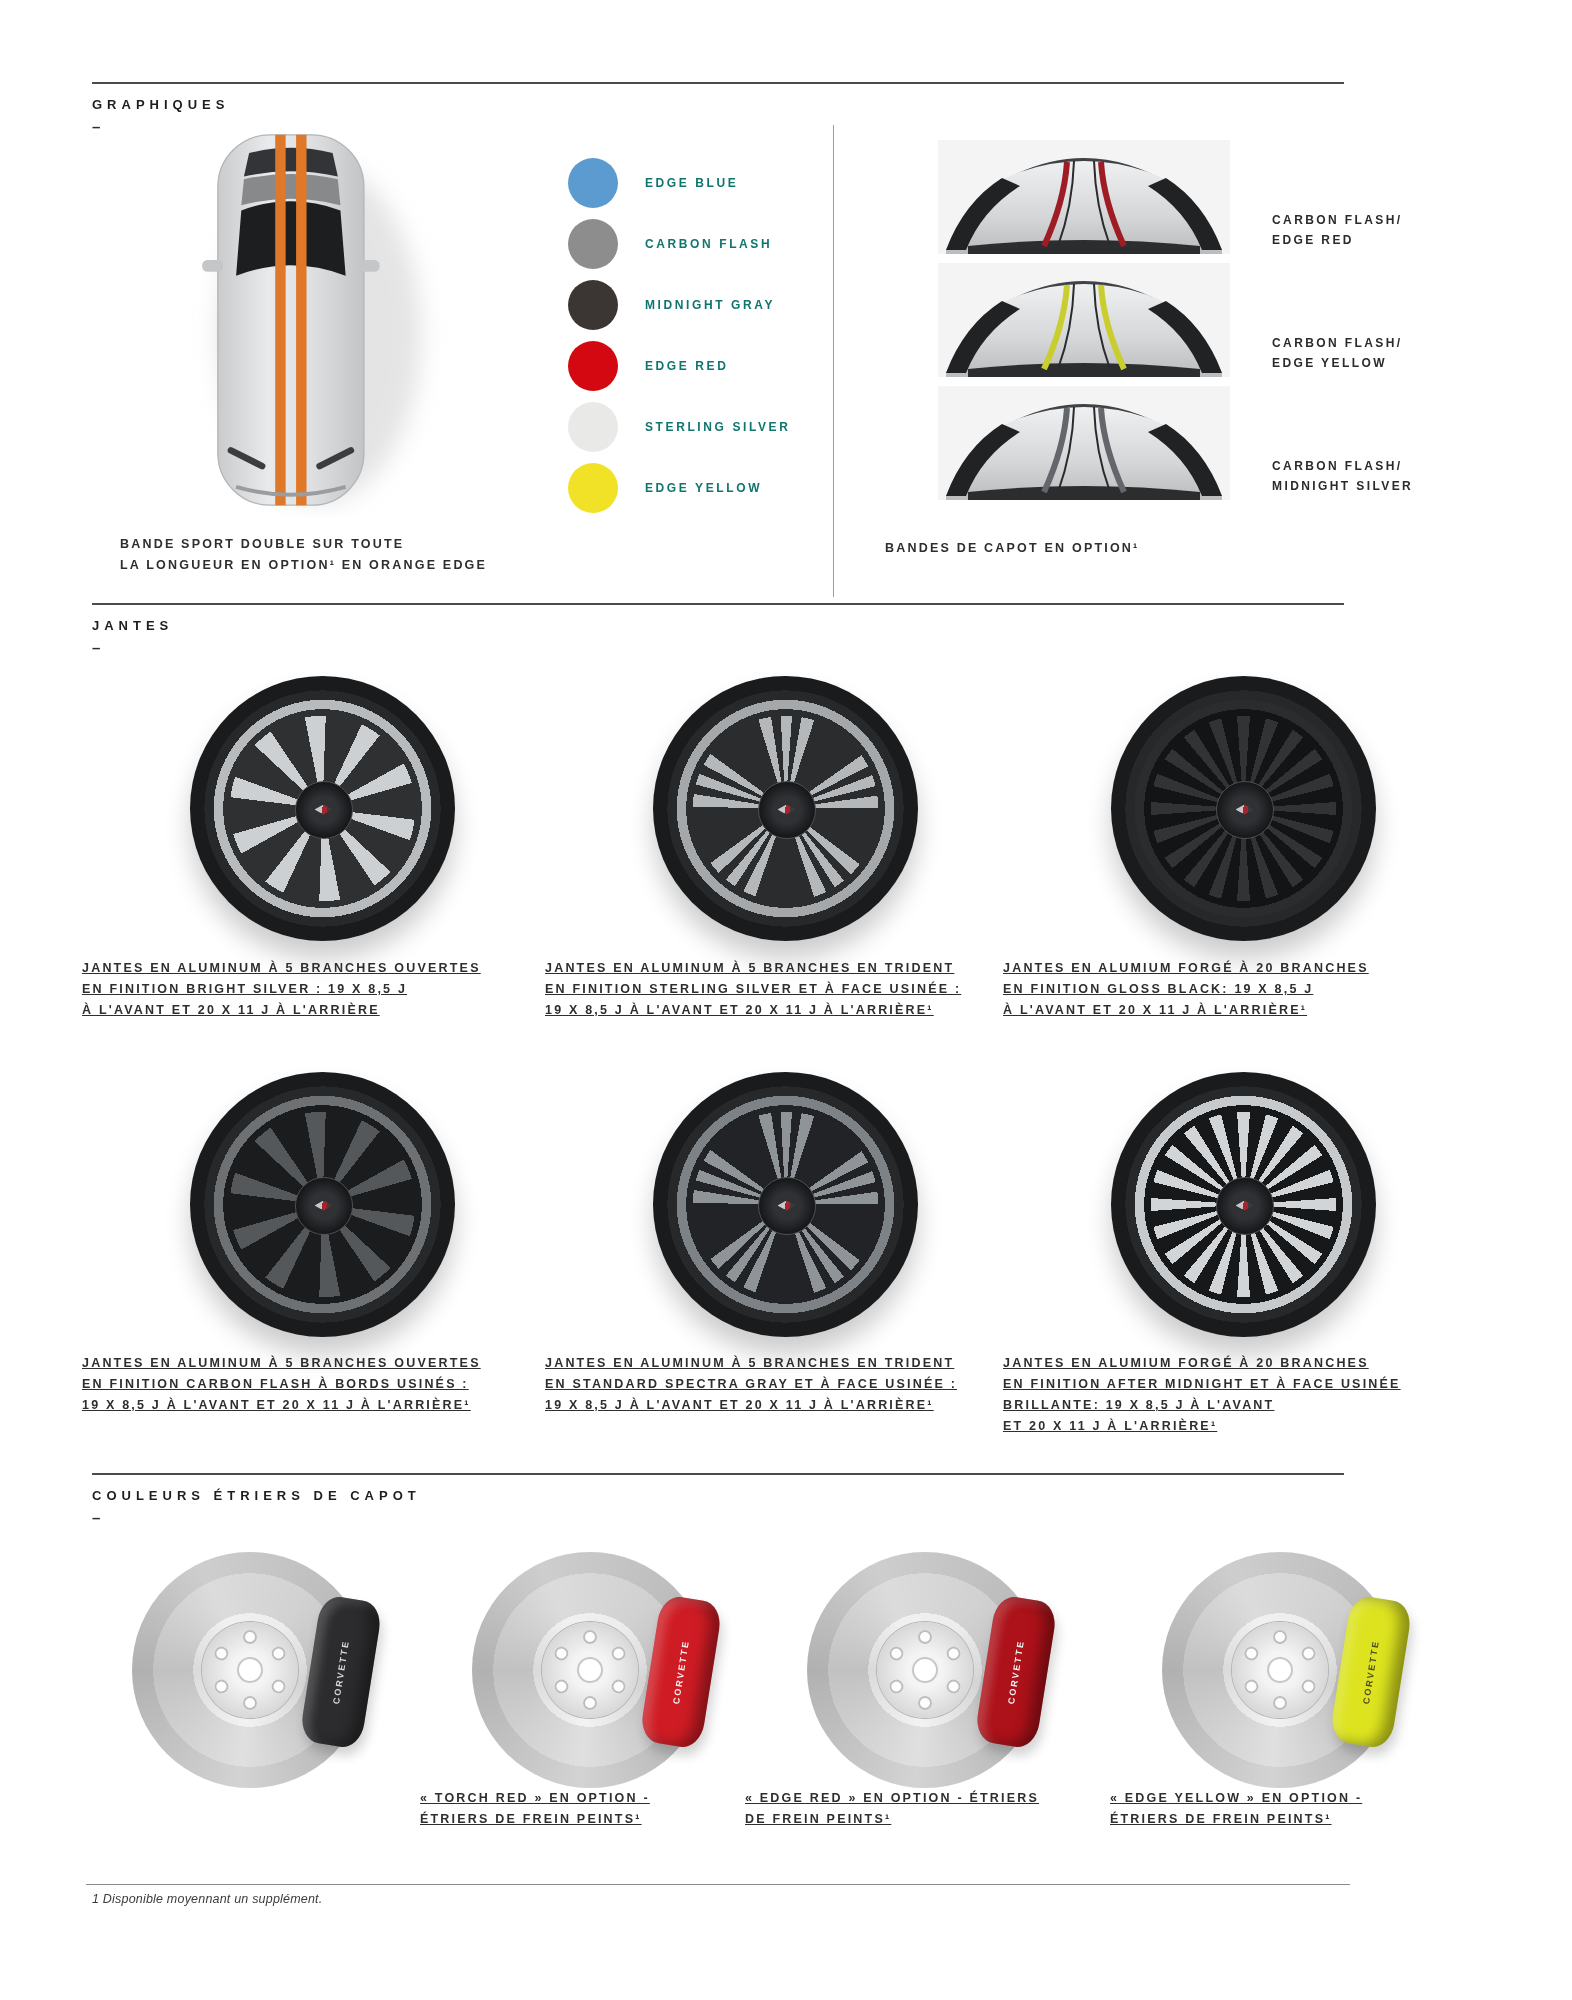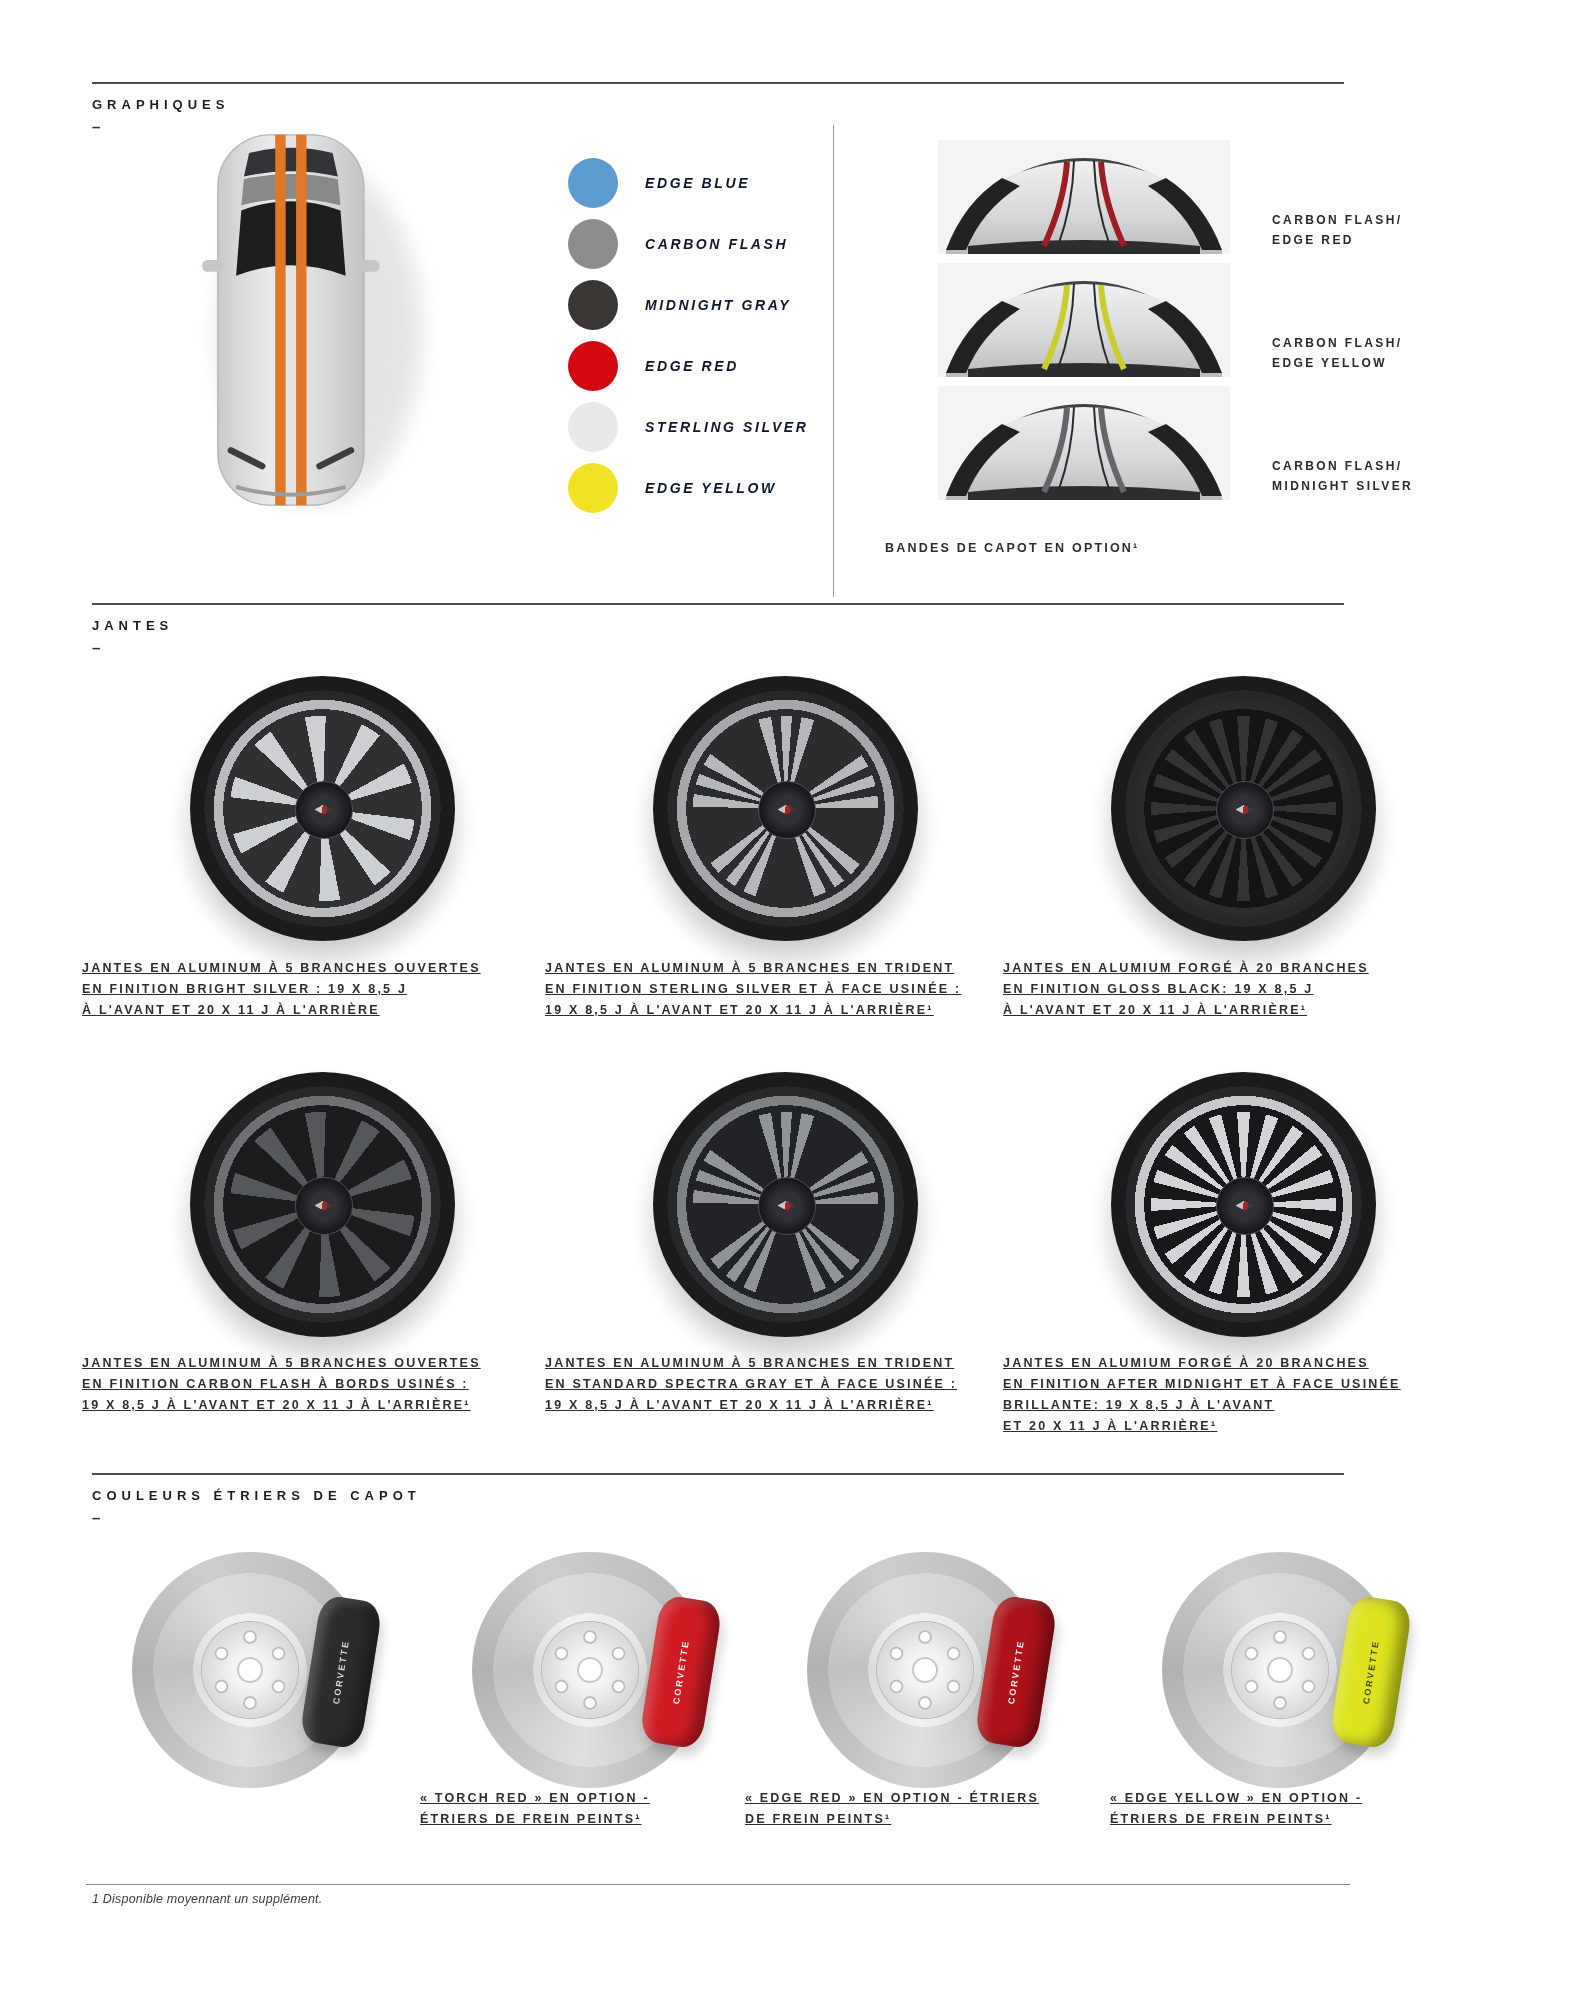--- a/index.html
+++ b/index.html
@@ -10,21 +10,21 @@
   .sec-title{position:absolute;font-size:13px;font-weight:700;letter-spacing:5px;color:#1e1e1e;}
   .sec-dash{position:absolute;font-size:15px;font-weight:700;color:#2d2d2d;line-height:10px;}
   .cap{position:absolute;font-size:12.5px;font-weight:700;letter-spacing:2.2px;line-height:21px;color:#2e2e2e;}
   .cap.center{text-align:left;text-decoration:underline;}
   .vrule{position:absolute;width:1px;background:#9b9b9b;}
 
   
   .swatches{position:absolute;left:568px;top:158px;display:flex;flex-direction:column;gap:11px;}
   .swatch-row{display:flex;align-items:center;gap:27px;height:50px;}
   .swatch-dot{width:50px;height:50px;border-radius:50%;flex:0 0 auto;}
-  .swatch-label{font-size:14px;font-weight:700;letter-spacing:2.6px;color:#0f172a;white-space:nowrap;font-style:italic;}
+  .swatch-label{font-size:12px;font-weight:700;letter-spacing:2.6px;color:#0f766e;white-space:nowrap;}
 
   
   .hoods{position:absolute;left:938px;top:140px;display:flex;flex-direction:column;gap:9px;}
   .hood-row{display:flex;align-items:flex-end;gap:42px;}
   .hood-fig{width:292px;height:114px;}
   .hood-label{font-size:12px;font-weight:700;letter-spacing:2.4px;line-height:20px;color:#2b2b2b;
               margin-bottom:4px;white-space:nowrap;}
 
   
   .wheel{position:absolute;width:265px;height:265px;border-radius:50%;
@@ -200,20 +200,24 @@
         <path d="M136,21 C135,52 128,84 120,106" fill="none" stroke="#2a2b2d" stroke-width="2"></path>
         <path d="M156,21 C157,52 164,84 172,106" fill="none" stroke="#2a2b2d" stroke-width="2"></path>
       </svg>
       <div class="hood-label">
         <div>CARBON FLASH/</div>
         <div>MIDNIGHT SILVER</div>
       </div>
     </div>
   </div>
 
+  <div class="cap" style="left:120px;top:534px">
+    <div>BANDE SPORT DOUBLE SUR TOUTE</div>
+    <div>LA LONGUEUR EN OPTION¹ EN ORANGE EDGE</div>
+  </div>
   <div class="cap" style="left:885px;top:538px">BANDES DE CAPOT EN OPTION¹</div>
 
   <div class="rule" style="top:603px"></div>
   <div class="sec-title" style="left:92px;top:618px">JANTES</div>
   <div class="sec-dash" style="left:92px;top:643px">–</div>
 
   <div class="wheel w-open5" style="left: 190px; top: 676px; --spoke: #cdd0d2; --void: #2e3032; --lip: #b8bbbd;">
     <span class="hubcap"></span>
   </div>
   <div class="wheel w-trident" style="left: 653px; top: 676px; --spoke: #b4b8ba; --void: #2a2c2e; --lip: #a5a8aa;">

